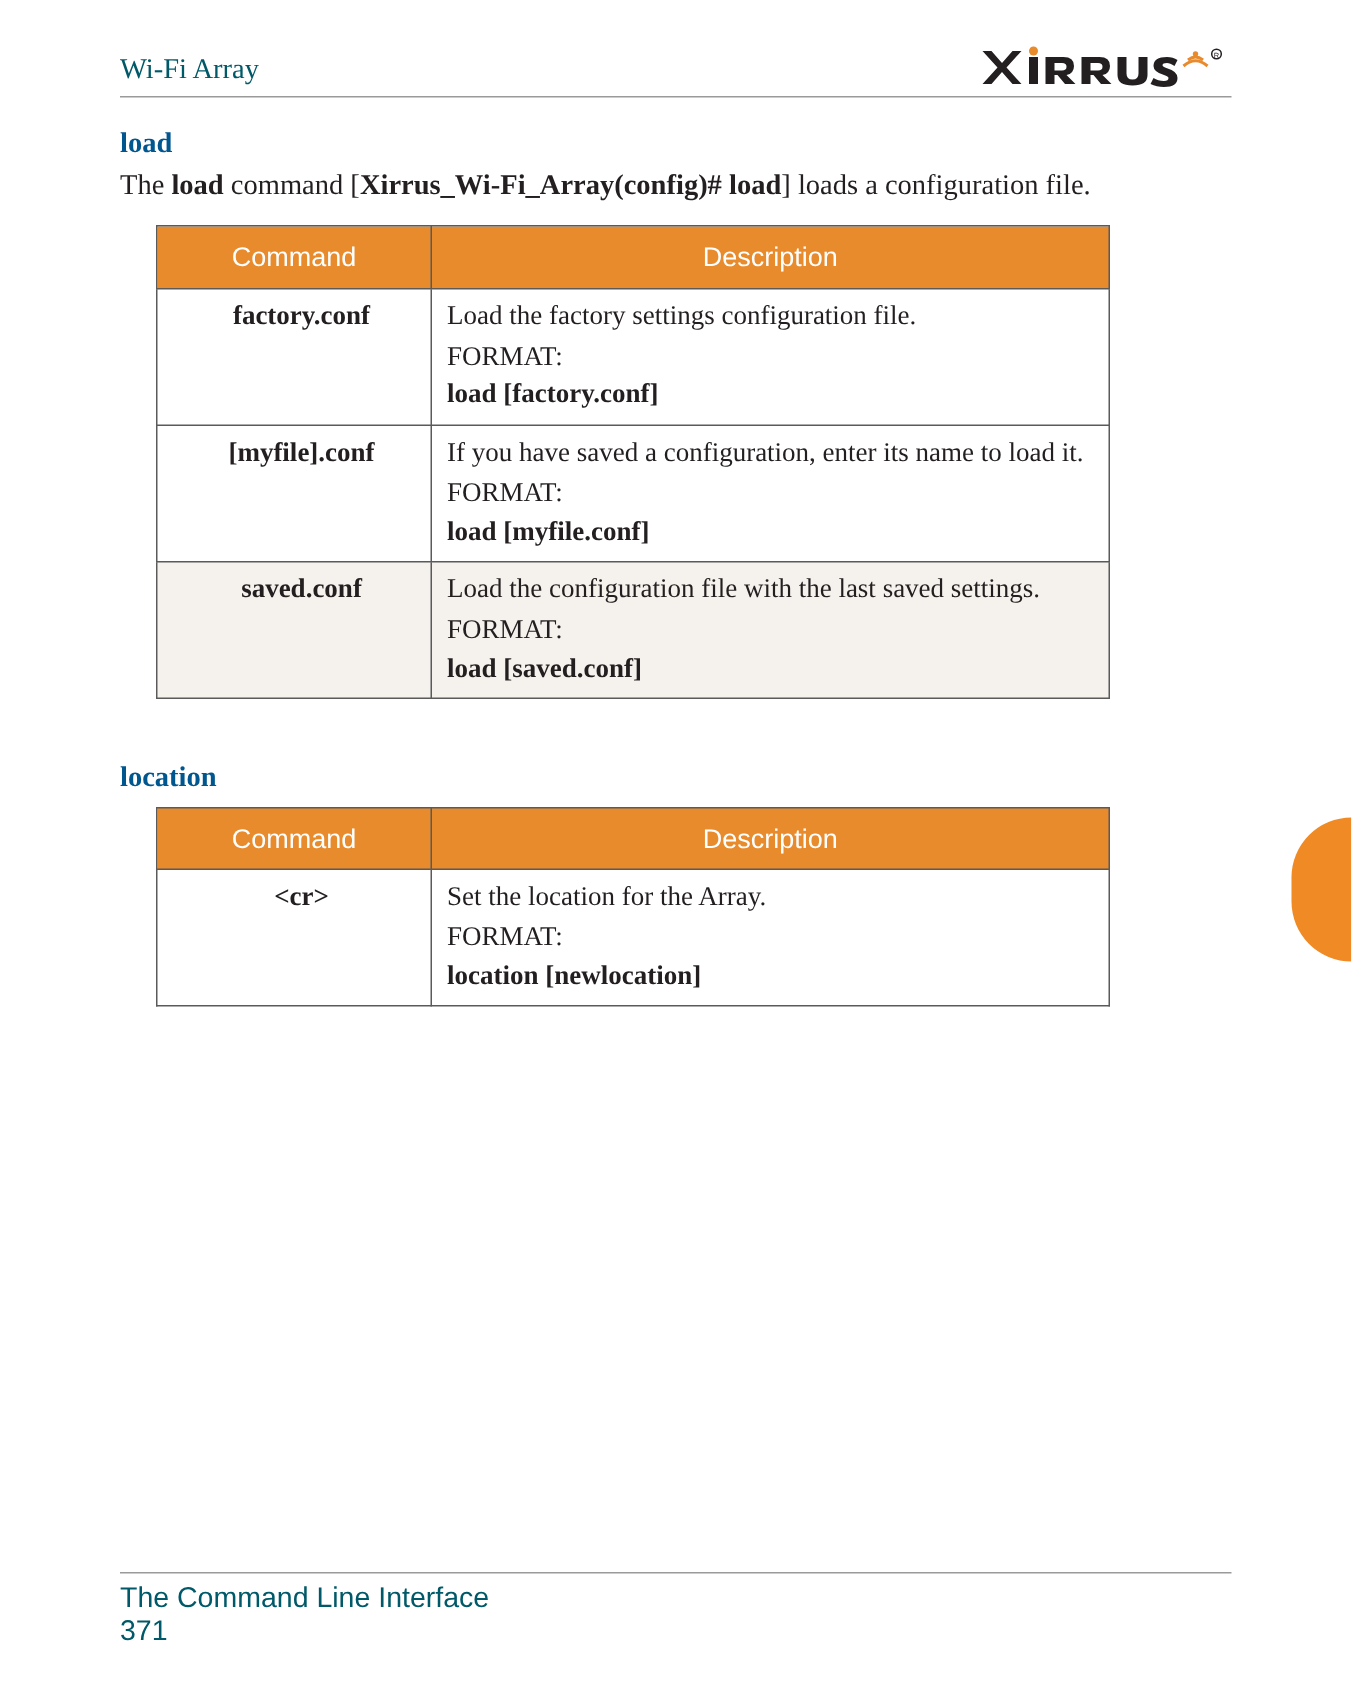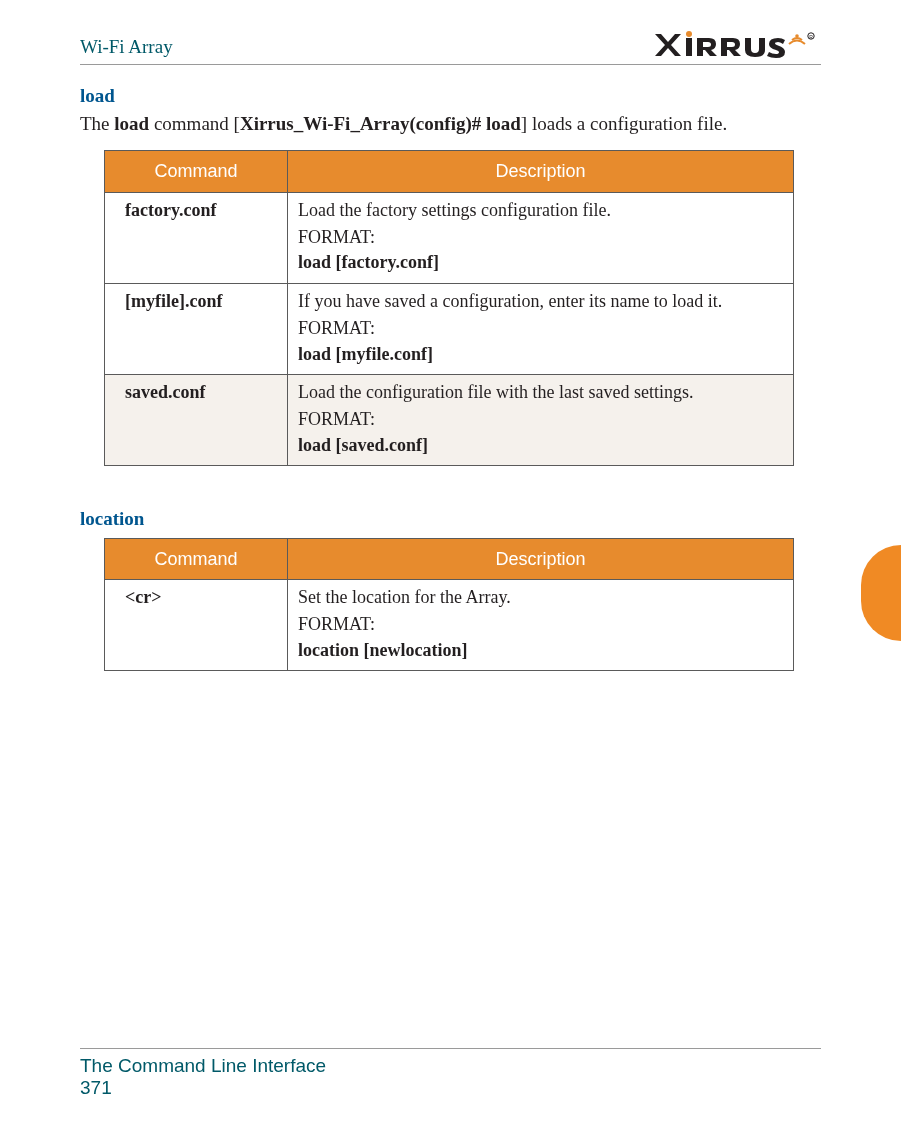--- a/index.html
+++ b/index.html
@@ -59,21 +59,21 @@
     font-weight:600;
     font-size:19px;
     margin:10px 0 2px 0;
   }
   .para{
     margin:0 0 14px 0;
     text-align:justify;
   }
   .bold{font-weight:700;}
   table.cmd{
-    width:690px;
+    width:636px;
     margin:6px 0 0 24px;
     border-collapse:collapse;
     font-family:var(--serif);
     font-size:18px;
   }
   table.cmd th{
     background:var(--orange);
     color:#fff;
     font-family:var(--sans);
     font-weight:400;
@@ -82,21 +82,21 @@
     border:1px solid var(--cell-border);
   }
   table.cmd th.col-cmd{width:170px;}
   table.cmd td{
     border:1px solid var(--cell-border);
     padding:6px 10px 8px 10px;
     vertical-align:top;
     line-height:1.3;
   }
   table.cmd td.cmd-cell{
-    text-align:left;
+    text-align:center;
     font-weight:700;
     padding-left:20px;
   }
   table.cmd tr.alt td{background:var(--alt-row);}
   .fmt-label{margin-top:4px;}
   .fmt-cmd{font-weight:700;margin-top:2px;}
   .side-tab{
     position:absolute;
     right:0;
     top:545px;

